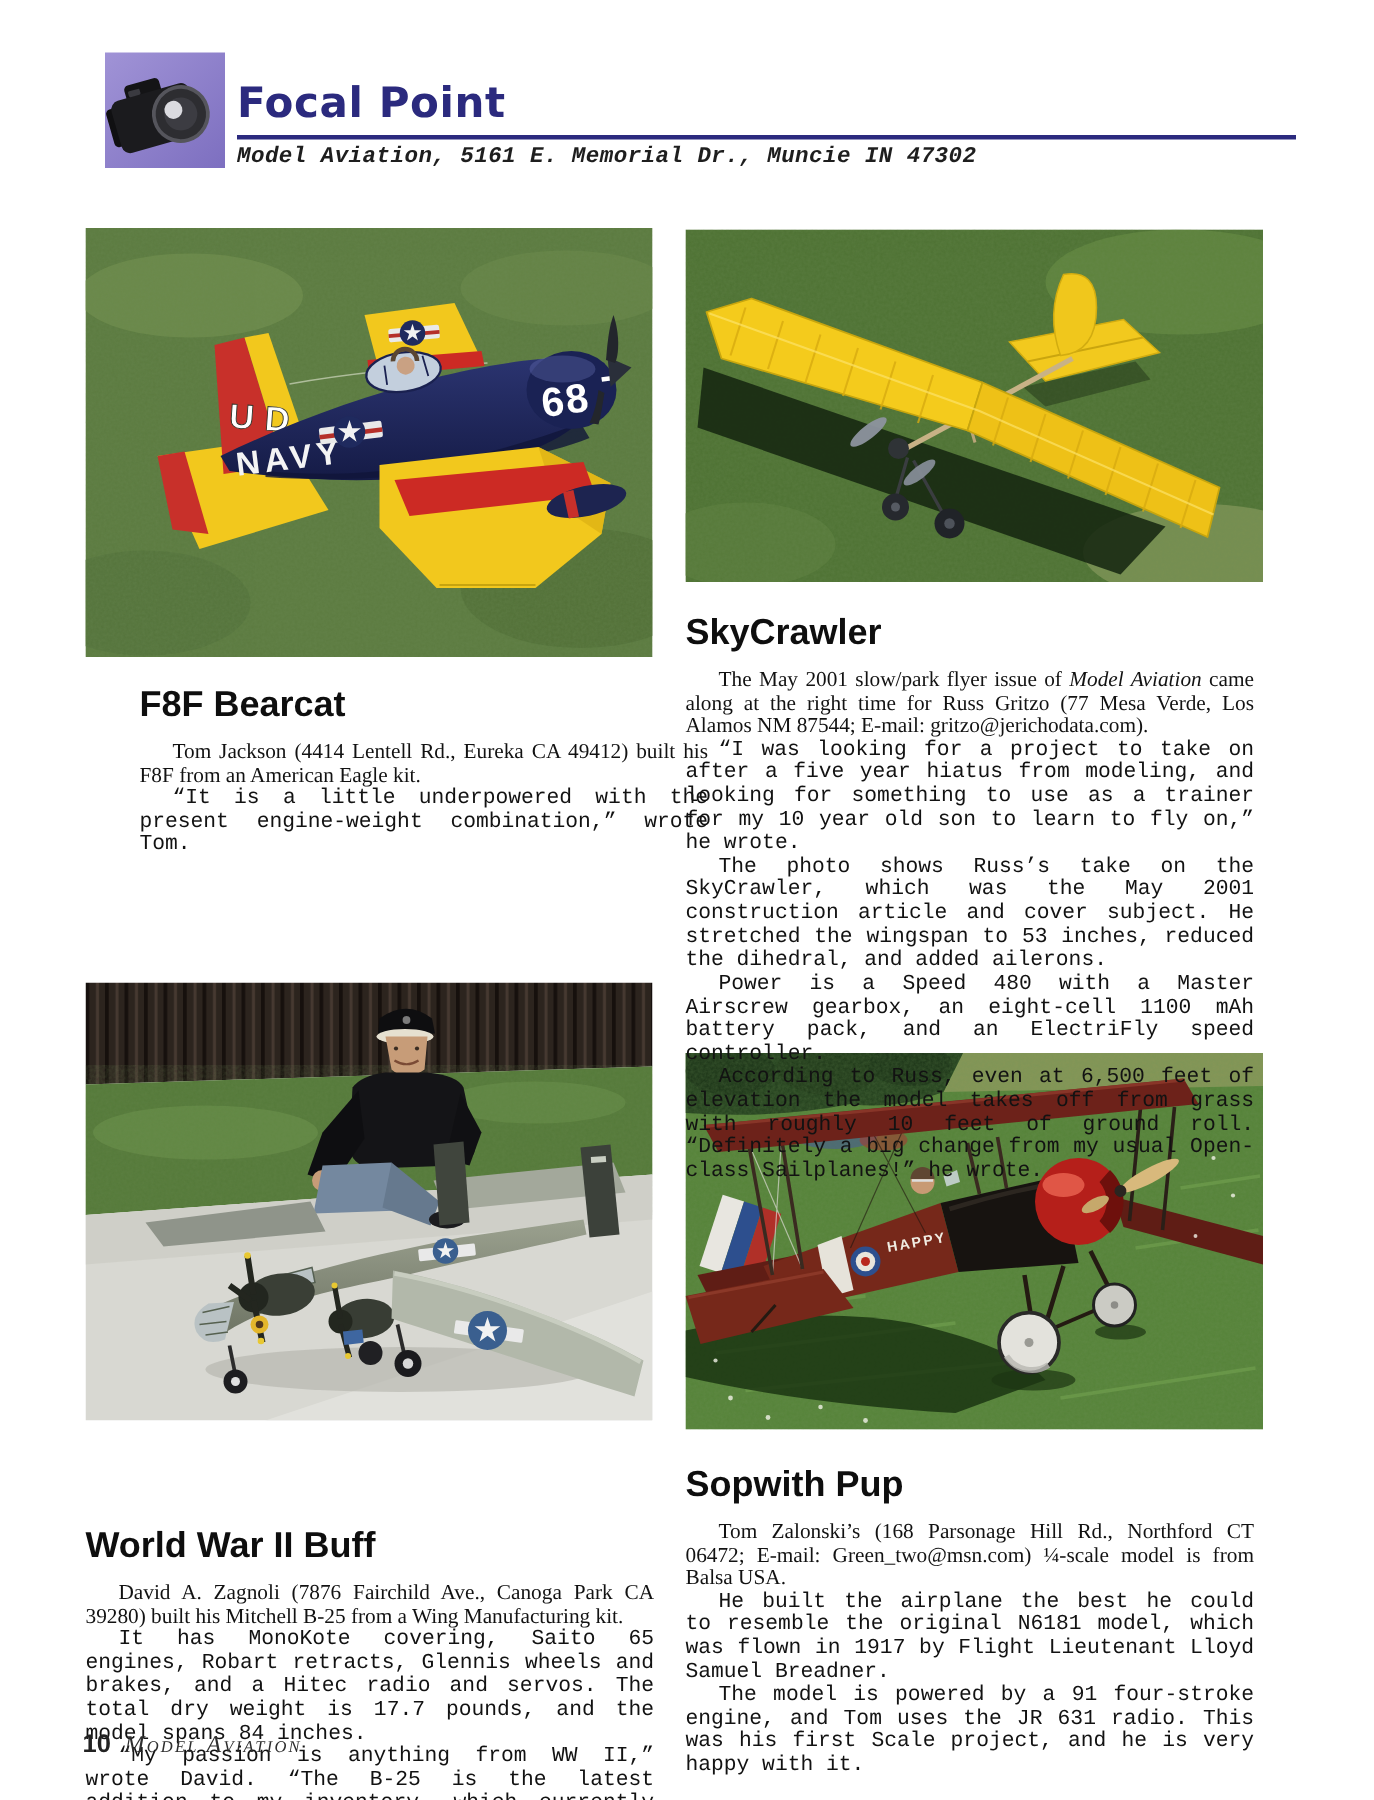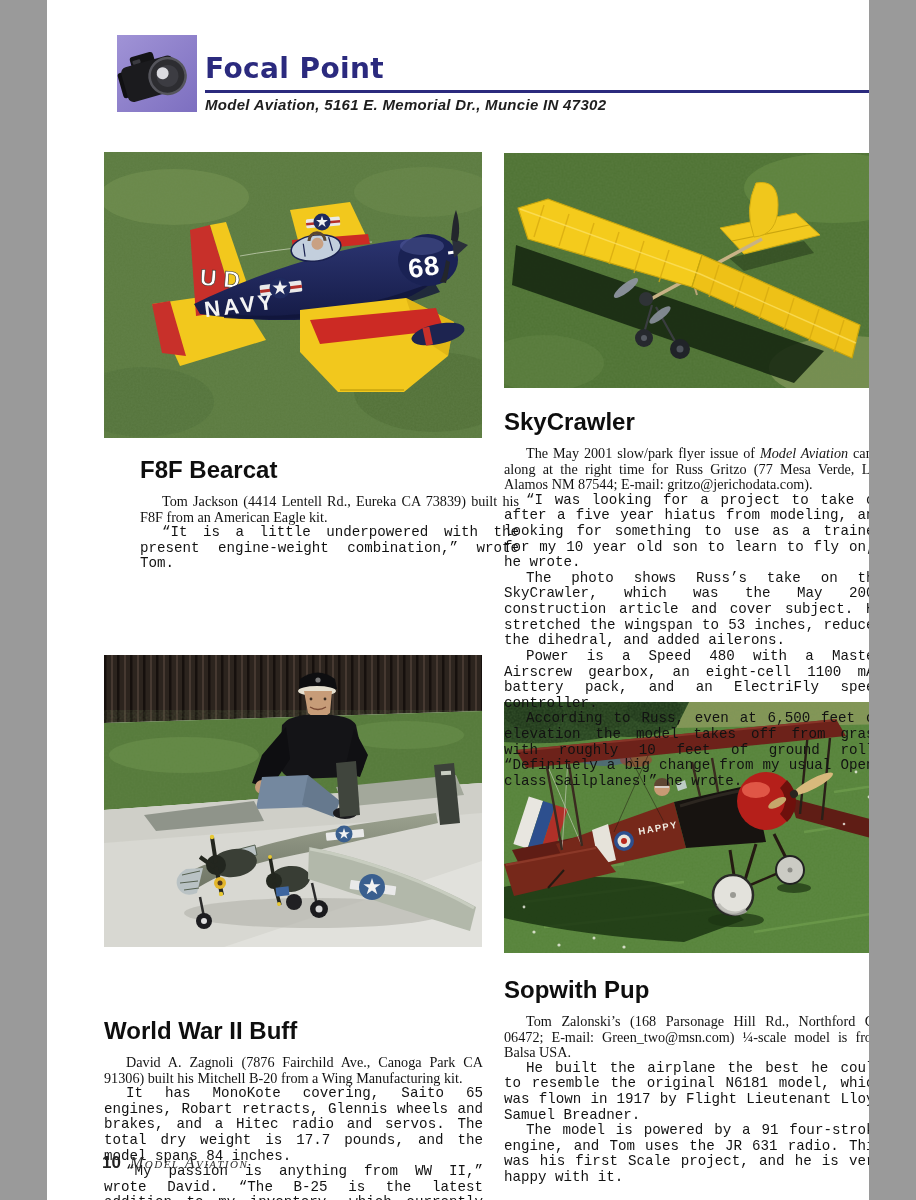--- a/index.html
+++ b/index.html
@@ -1,26 +1,26 @@
 <!DOCTYPE html>
 <html><head>
 <meta charset="utf-8">
 <style>
   html,body{margin:0;padding:0;background:#9a9a9a;}
-  .page{position:relative;width:822px;height:1200px;margin:0 auto;background:#ffffff;
+  .page{position:relative;width:916px;height:1200px;margin:0 auto;background:#ffffff;
         overflow:hidden;font-family:"Liberation Serif",serif;color:#121212;}
   
   .logo{position:absolute;left:56px;top:30px;width:100px;height:88px;}
   .logo svg{display:block;width:100%;height:100%;}
   .column-title{position:absolute;left:158px;top:52px;margin:0;
         font-family:"DejaVu Sans",sans-serif;font-weight:600;font-size:28px;
         color:#2b2a7e;letter-spacing:.4px;}
   .header-rule{position:absolute;left:158px;top:90px;width:706px;height:3px;background:#2b2a7e;}
   .address{position:absolute;left:158px;top:96px;margin:0;
-        font-family:Liberation Sans, sans-serif;font-style:italic;font-weight:bold;
+        font-family:Liberation Mono, monospace;font-style:italic;font-weight:bold;
         font-size:15px;color:#1e1e1e;letter-spacing:.3px;}
   
   figure.photo{position:absolute;margin:0;}
   figure.photo svg{display:block;width:100%;height:100%;}
   #photo-bearcat{left:57px;top:152px;width:378px;height:286px;}
   #photo-skycrawler{left:457px;top:153px;width:385px;height:235px;}
   #photo-b25{left:57px;top:655px;width:378px;height:292px;}
   #photo-sopwith{left:457px;top:702px;width:385px;height:251px;}
   
   .story{position:absolute;width:379px;text-align:justify;}
@@ -375,36 +375,36 @@
           <circle cx="120" cy="245" r="1.6"></circle>
           <circle cx="352" cy="70" r="1.4"></circle>
         <circle cx="365" cy="95" r="1.4"></circle>
           <circle cx="340" cy="122" r="1.3"></circle>
       </g>
     </svg>
   </figure>
 
   <section class="story" id="story-bearcat">
     <h2>F8F Bearcat</h2>
-    <p>Tom Jackson (4414 Lentell Rd., Eureka CA 73839) built his F8F from an American Eagle kit.</p>
+    <p>Tom Jackson (4414 Lentell Rd., Eureka CA 49412) built his F8F from an American Eagle kit.</p>
     <p>“It is a little underpowered with the present engine-weight combination,” wrote Tom.</p>
   </section>
 
   <section class="story" id="story-skycrawler">
     <h2>SkyCrawler</h2>
     <p><span>The May 2001 slow/park flyer issue of </span><span class="it">Model Aviation</span><span> came along at the right time for Russ Gritzo (77 Mesa Verde, Los Alamos NM 87544; E-mail: gritzo@jerichodata.com).</span></p>
     <p>“I was looking for a project to take on after a five year hiatus from modeling, and looking for something to use as a trainer for my 10 year old son to learn to fly on,” he wrote.</p>
     <p>The photo shows Russ’s take on the SkyCrawler, which was the May 2001 construction article and cover subject. He stretched the wingspan to 53 inches, reduced the dihedral, and added ailerons.</p>
     <p>Power is a Speed 480 with a Master Airscrew gearbox, an eight-cell 1100 mAh battery pack, and an ElectriFly speed controller.</p>
     <p>According to Russ, even at 6,500 feet of elevation the model takes off from grass with roughly 10 feet of ground roll. “Definitely a big change from my usual Open-class Sailplanes!” he wrote.</p>
   </section>
 
   <section class="story" id="story-wwii">
     <h2>World War II Buff</h2>
-    <p>David A. Zagnoli (7876 Fairchild Ave., Canoga Park CA 91306) built his Mitchell B-20 from a Wing Manufacturing kit.</p>
+    <p>David A. Zagnoli (7876 Fairchild Ave., Canoga Park CA 39280) built his Mitchell B-25 from a Wing Manufacturing kit.</p>
     <p>It has MonoKote covering, Saito 65 engines, Robart retracts, Glennis wheels and brakes, and a Hitec radio and servos. The total dry weight is 17.7 pounds, and the model spans 84 inches.</p>
     <p>“My passion is anything from WW II,” wrote David. “The B-25 is the latest addition to my inventory, which currently consists of a P-51, F4U, P-47, and a T-7. All the kits are TopFlite with the exception of the bomber.”</p>
   </section>
 
   <section class="story" id="story-sopwith">
     <h2>Sopwith Pup</h2>
     <p>Tom Zalonski’s (168 Parsonage Hill Rd., Northford CT 06472; E-mail: Green_two@msn.com) ¼-scale model is from Balsa USA.</p>
     <p>He built the airplane the best he could to resemble the original N6181 model, which was flown in 1917 by Flight Lieutenant Lloyd Samuel Breadner.</p>
     <p>The model is powered by a 91 four-stroke engine, and Tom uses the JR 631 radio. This was his first Scale project, and he is very happy with it.</p>
   </section>

